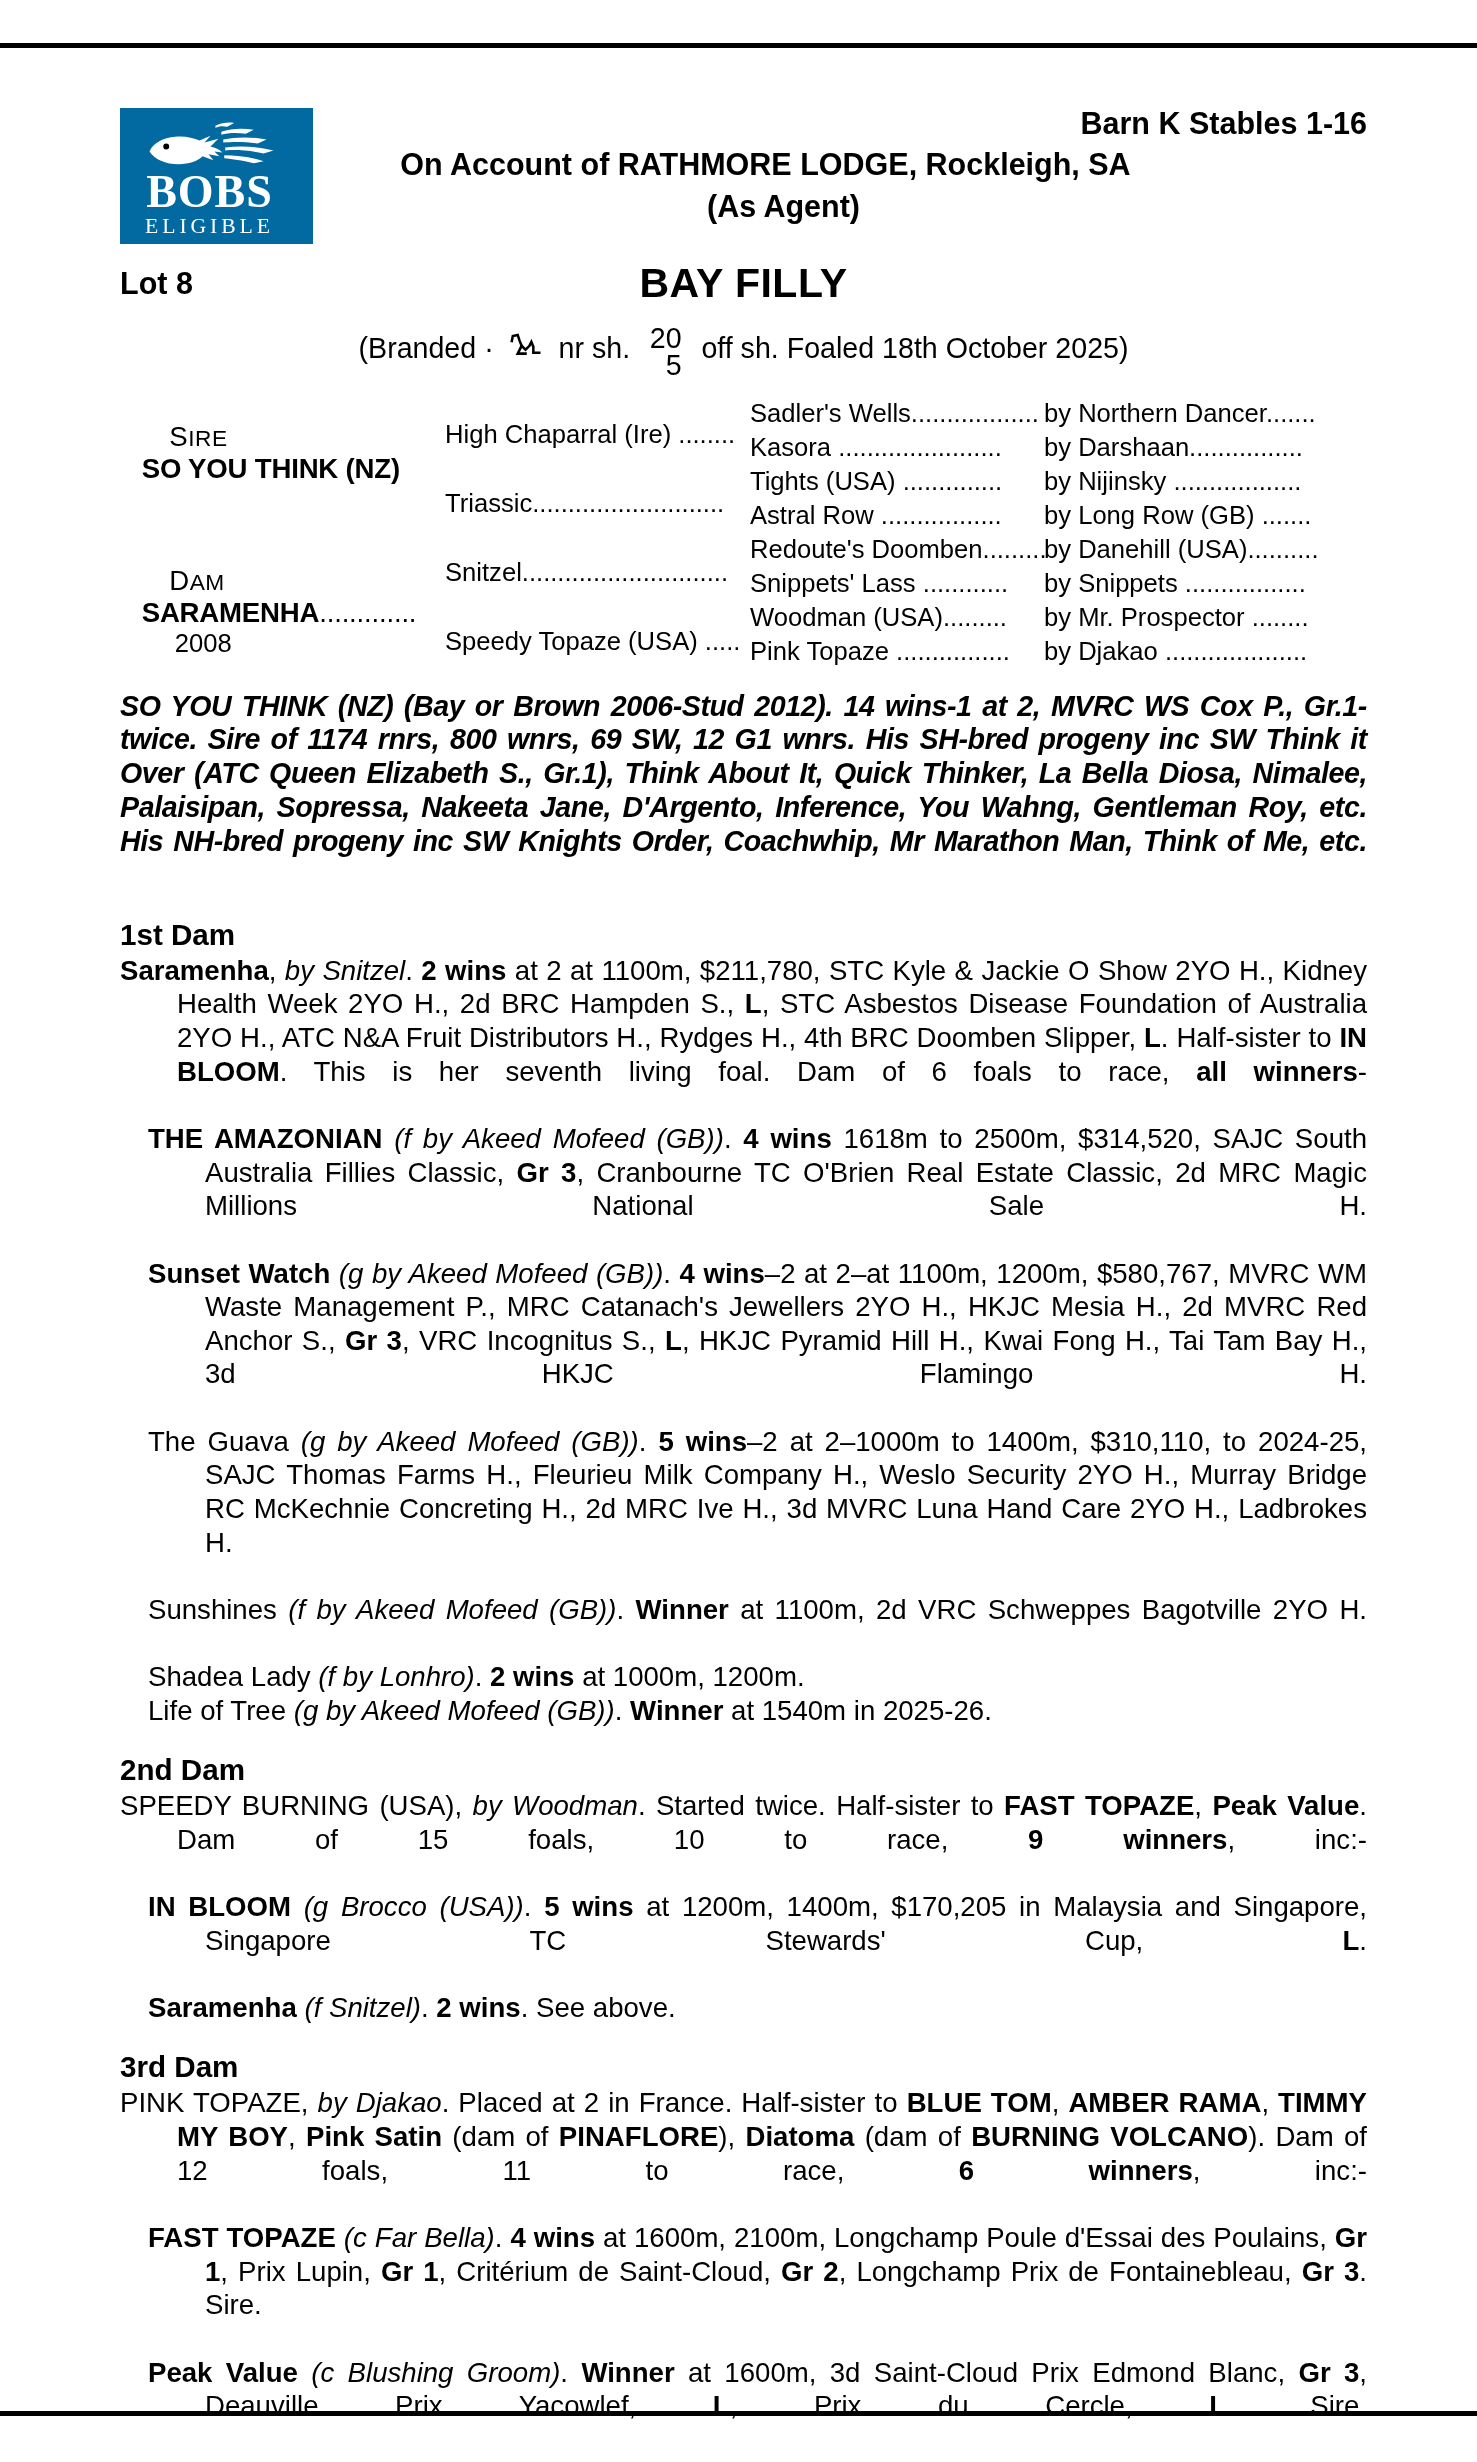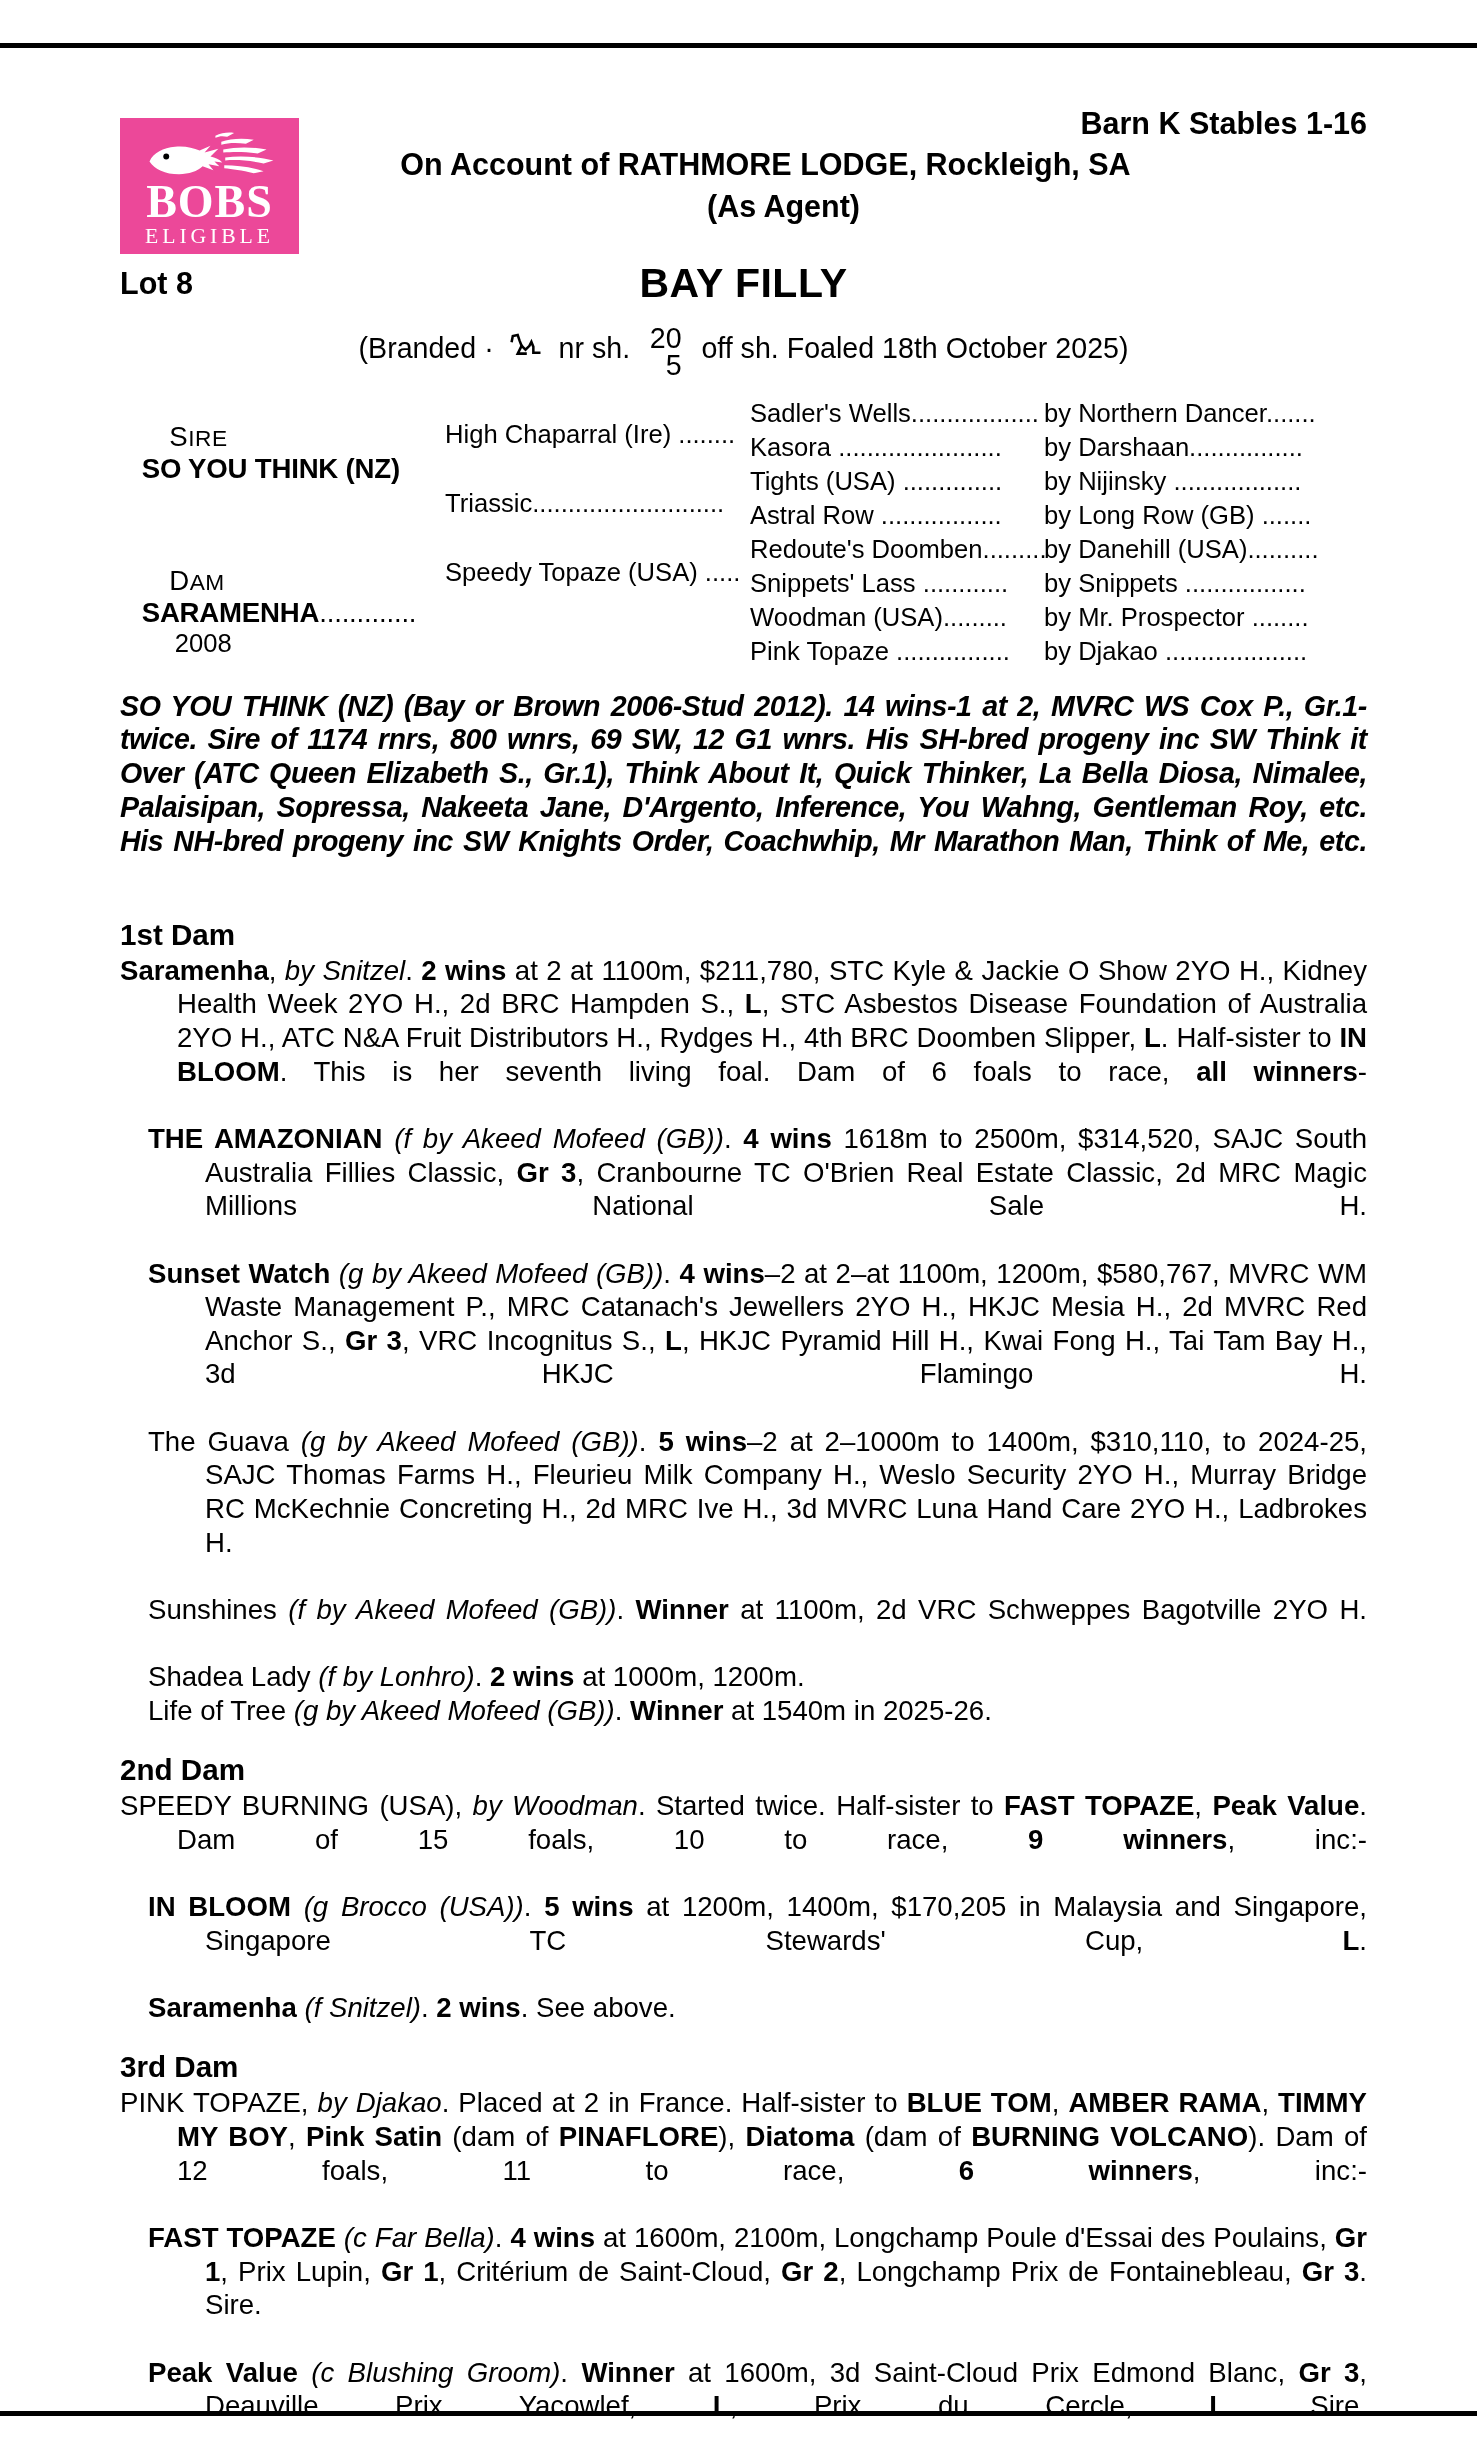--- a/index.html
+++ b/index.html
@@ -44,24 +44,24 @@
   }
 
   
   .header-row {
     position: relative;
     height: 172px;
   }
   .bobs-logo {
     position: absolute;
     left: 0;
-    top: 24px;
-    width: 179px;
+    top: 14px;
+    width: 193px;
     height: 136px;
-    background: #ec4899;
+    background: #0369a1;
     overflow: hidden;
   }
   .bobs-horse {
     position: absolute;
     left: 0; top: 7.9px;
     width: 179px;
     height: 61px;
   }
   .bobs-word {
     position: absolute;
@@ -352,20 +352,21 @@
           <div class="ped-dam-name">
             <span>SARAMENHA</span><span style="font-weight:400">.............</span>
           </div>
           <div class="ped-dam-year">2008</div>
         </div>
       </div>
 
       <div class="ped-col-b">
         <div>High Chaparral (Ire) ........</div>
         <div>Triassic...........................</div>
+        <div>Snitzel.............................</div>
         <div>Speedy Topaze (USA) .....</div>
       </div>
 
       <div class="ped-col-c">
         <div>Sadler's Wells..................</div>
         <div>Kasora .......................</div>
         <div>Tights (USA) ..............</div>
         <div>Astral Row .................</div>
         <div>Redoute's Doomben.........</div>
         <div>Snippets' Lass ............</div>

